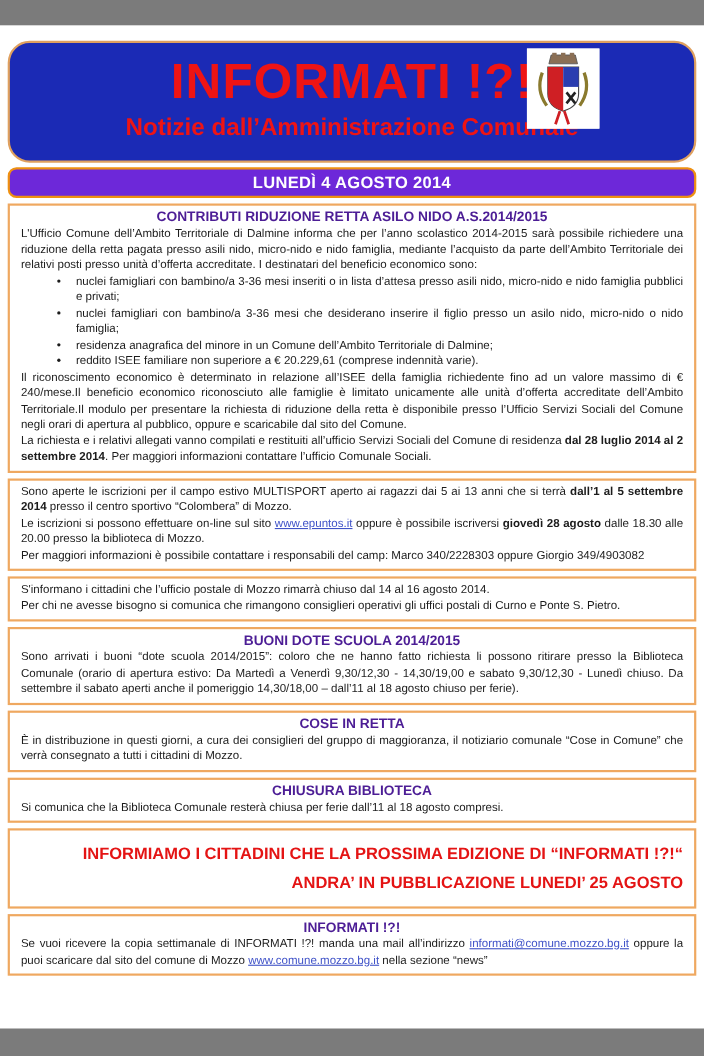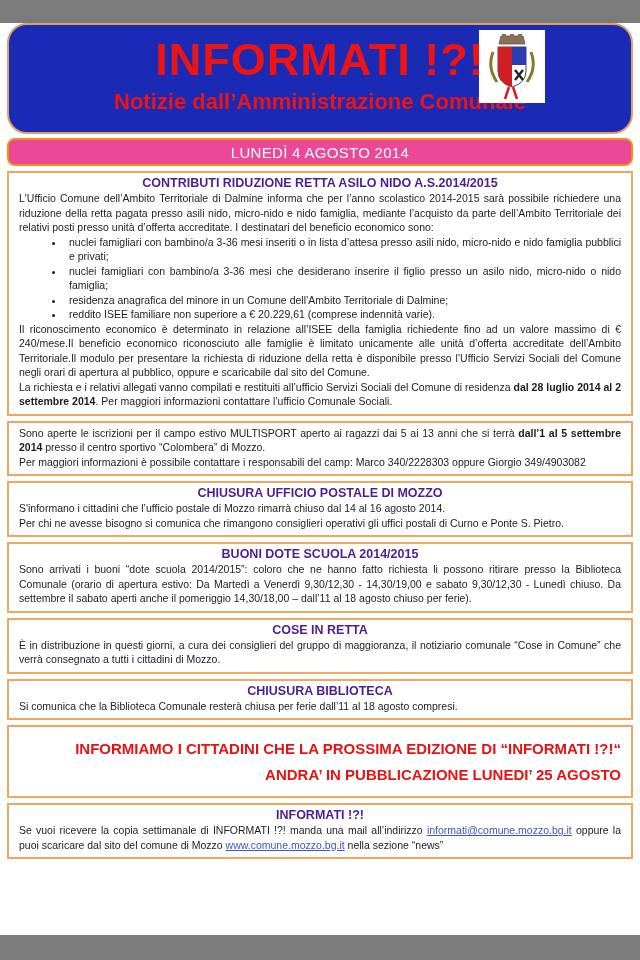--- a/index.html
+++ b/index.html
@@ -1,29 +1,29 @@
 <!DOCTYPE html>
 <html><head>
 <meta charset="utf-8">
 <style>
   html,body{margin:0;padding:0;background:#ffffff;}
   .page{position:relative;width:640px;height:960px;overflow:hidden;background:#ffffff;
         font-family:"Liberation Sans",sans-serif;}
   .gray-bar{position:absolute;left:0;width:640px;background:#7b7b7b;}
   .gray-bar.top{top:0;height:23px;}
   .gray-bar.bottom{bottom:0;height:25px;}
-  .content{position:absolute;top:10px;left:0;width:640px;}
+  .content{position:absolute;top:24px;left:0;width:640px;}
   .header{margin:13px 7px 0;height:111px;background:#1b2ab5;border:2px solid #dfa05f;
           border-radius:20px;position:relative;text-align:center;box-sizing:border-box;}
   .header .title{font-size:45px;font-weight:bold;color:#ee1414;margin-top:10px;line-height:1.12;
                  letter-spacing:1px;}
   .header .subtitle{font-size:22px;font-weight:bold;color:#ee1414;margin-top:4px;}
   .crest{position:absolute;top:5px;right:86px;width:66px;height:73px;background:#ffffff;}
-  .banner{margin:4px 7px 0;height:28px;background:#ec4899;border:2px solid #ee9012;border-radius:8px;
-          color:#ffffff;font-weight:normal;font-size:15px;display:flex;align-items:center;
+  .banner{margin:4px 7px 0;height:28px;background:#6d28d9;border:2px solid #ee9012;border-radius:8px;
+          color:#ffffff;font-weight:bold;font-size:15px;display:flex;align-items:center;
           justify-content:center;box-sizing:border-box;letter-spacing:.3px;}
   .box{margin:5px 7px 0;border:2px solid #efa860;background:#ffffff;padding:3px 10px 5px;
        box-sizing:border-box;}
   .sec-title{margin:0 0 1px;font-size:12.5px;font-weight:bold;text-align:center;color:#4c1d95;}
   .sec-body{font-size:10.5px;line-height:14.5px;color:#1c1c1c;text-align:justify;}
   .sec-body .para{margin:0;}
   .sec-body ul{margin:0;padding-left:46px;}
   .sec-body li{padding-left:4px;}
   .link{color:#4053c8;text-decoration:underline;cursor:pointer;}
   .box.announce{padding:9px 10px;}
@@ -72,26 +72,26 @@
             <li><span>reddito ISEE familiare non superiore a € 20.229,61 (comprese indennità varie).</span></li>
           </ul>
           <div class="para"><span>Il riconoscimento economico è determinato in relazione all’ISEE della famiglia richiedente fino ad un valore massimo di € 240/mese.Il beneficio economico riconosciuto alle famiglie è limitato unicamente alle unità d’offerta accreditate dell’Ambito Territoriale.Il modulo per presentare la richiesta di riduzione della retta è disponibile presso l’Ufficio Servizi Sociali del Comune negli orari di apertura al pubblico, oppure e scaricabile dal sito del Comune.</span></div>
           <div class="para"><span>La richiesta e i relativi allegati vanno compilati e restituiti all’ufficio Servizi Sociali del Comune di residenza </span><span style="font-weight: bold;">dal 28 luglio 2014 al 2 settembre 2014</span><span>. Per maggiori informazioni contattare l’ufficio Comunale Sociali.</span></div>
         </div>
     </section>
 
     <section class="box">
       <div class="sec-body">
           <div class="para"><span>Sono aperte le iscrizioni per il campo estivo MULTISPORT aperto ai ragazzi dai 5 ai 13 anni che si terrà </span><span style="font-weight: bold;">dall’1 al 5 settembre 2014</span><span> presso il centro sportivo “Colombera” di Mozzo.</span></div>
+          <div class="para"><span>Le iscrizioni si possono effettuare on-line sul sito </span><a href="#" class="link">www.epuntos.it</a><span> oppure è possibile iscriversi </span><span style="font-weight: bold;">giovedì 28 agosto</span><span> dalle 18.30 alle 20.00 presso la biblioteca di Mozzo.</span></div>
           <div class="para"><span>Per maggiori informazioni è possibile contattare i responsabili del camp: Marco 340/2228303 oppure Giorgio 349/4903082</span></div>
         </div>
     </section>
 
     <section class="box">
-      <h2 class="sec-title">CHIUSURA UFFICIO POSTALE DI MOZZO</h2>
       <div class="sec-body">
           <div class="para"><span>S'informano i cittadini che l’ufficio postale di Mozzo rimarrà chiuso </span><span style="font-weight: normal;">dal 14 al 16 agosto 2014</span><span>.</span></div>
           <div class="para"><span>Per chi ne avesse bisogno si comunica che rimangono consiglieri operativi gli uffici postali di Curno e Ponte S. Pietro.</span></div>
         </div>
     </section>
 
     <section class="box">
       <h2 class="sec-title">BUONI DOTE SCUOLA 2014/2015</h2>
       <div class="sec-body">
           <div class="para"><span>Sono arrivati i buoni “dote scuola 2014/2015”: coloro che ne hanno fatto richiesta li possono ritirare presso la Biblioteca Comunale (orario di apertura estivo:  Da Martedì a Venerdì 9,30/12,30 - 14,30/19,00 e sabato 9,30/12,30 - Lunedì chiuso. Da settembre il sabato aperti anche il pomeriggio 14,30/18,00 – dall’11 al 18 agosto chiuso per ferie).</span></div>

